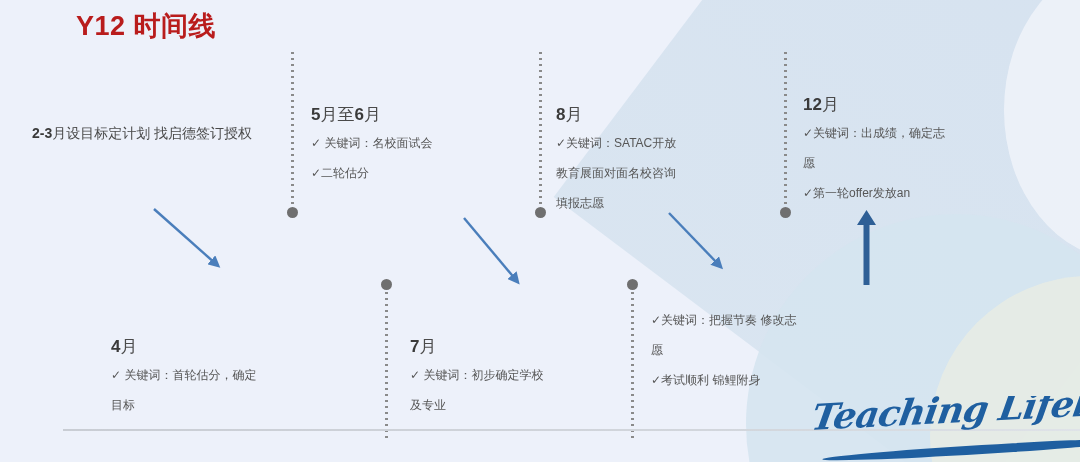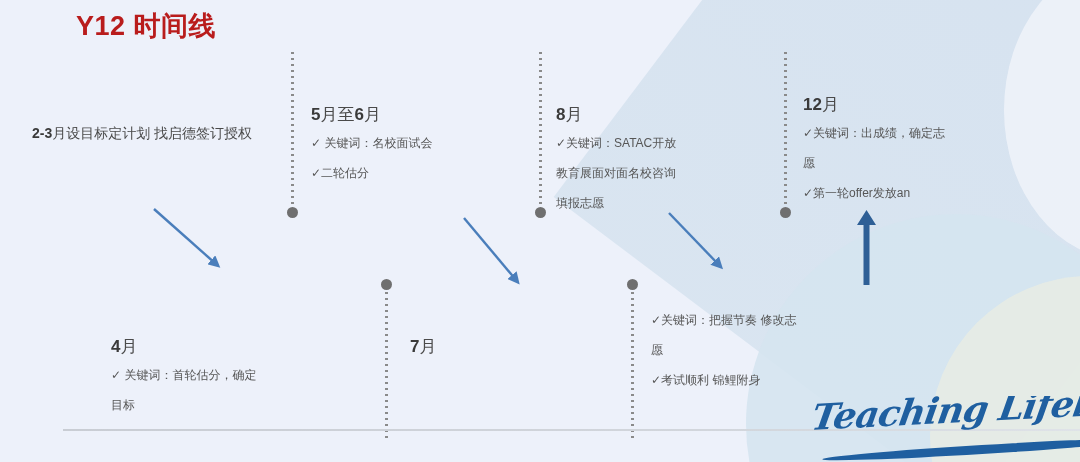--- a/index.html
+++ b/index.html
@@ -215,20 +215,24 @@
   <div class="card" id="card-apr">
     <div class="heading"><b>4</b><span>月</span></div>
     <div class="body">
       <span class="ln">✓ 关键词：首轮估分，确定</span>
       <span class="ln">目标</span>
     </div>
   </div>
 
   <div class="card" id="card-jul">
     <div class="heading"><b>7</b><span>月</span></div>
+    <div class="body">
+      <span class="ln">✓ 关键词：初步确定学校</span>
+      <span class="ln">及专业</span>
+    </div>
   </div>
 
   <div class="card" id="card-sep">
     <div class="body">
       <span class="ln">✓关键词：把握节奏 修改志</span>
       <span class="ln">愿</span>
       <span class="ln">✓考试顺利 锦鲤附身</span>
     </div>
   </div>
 

